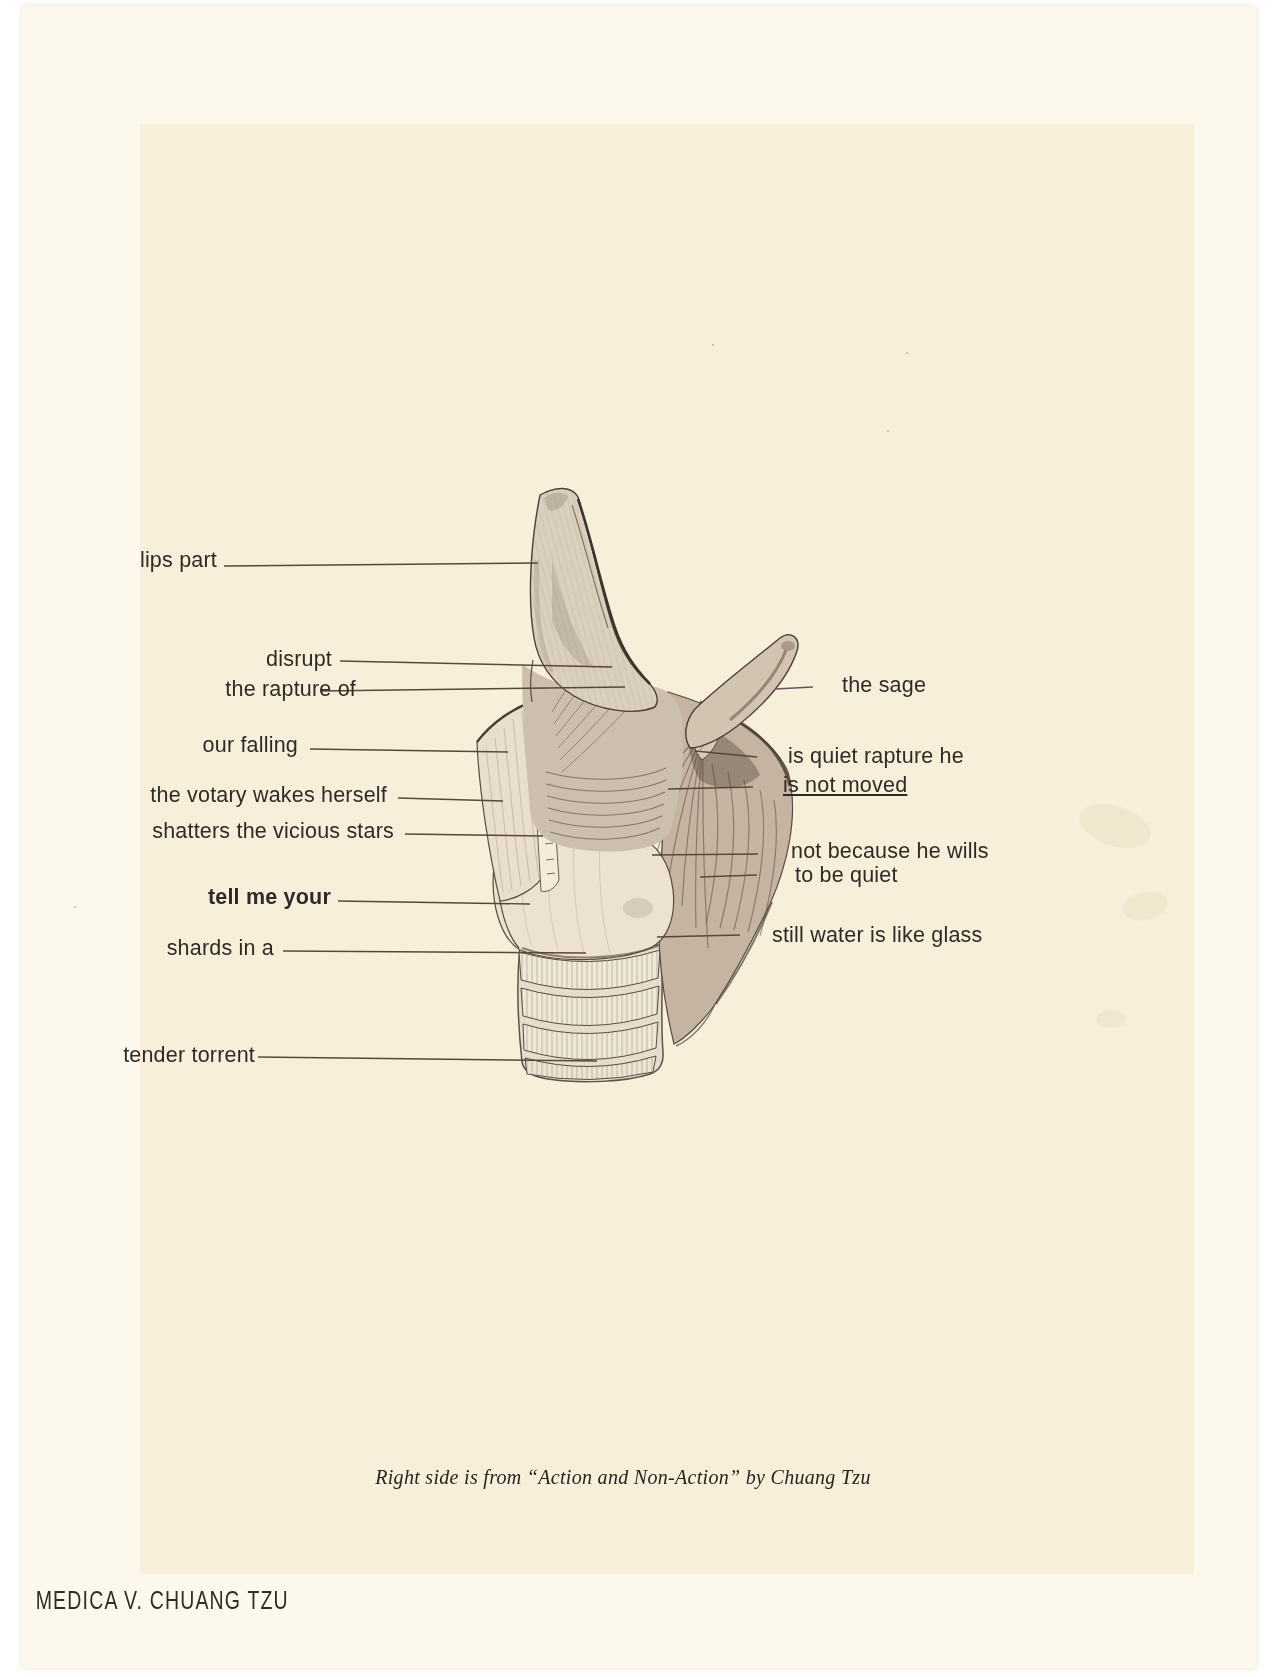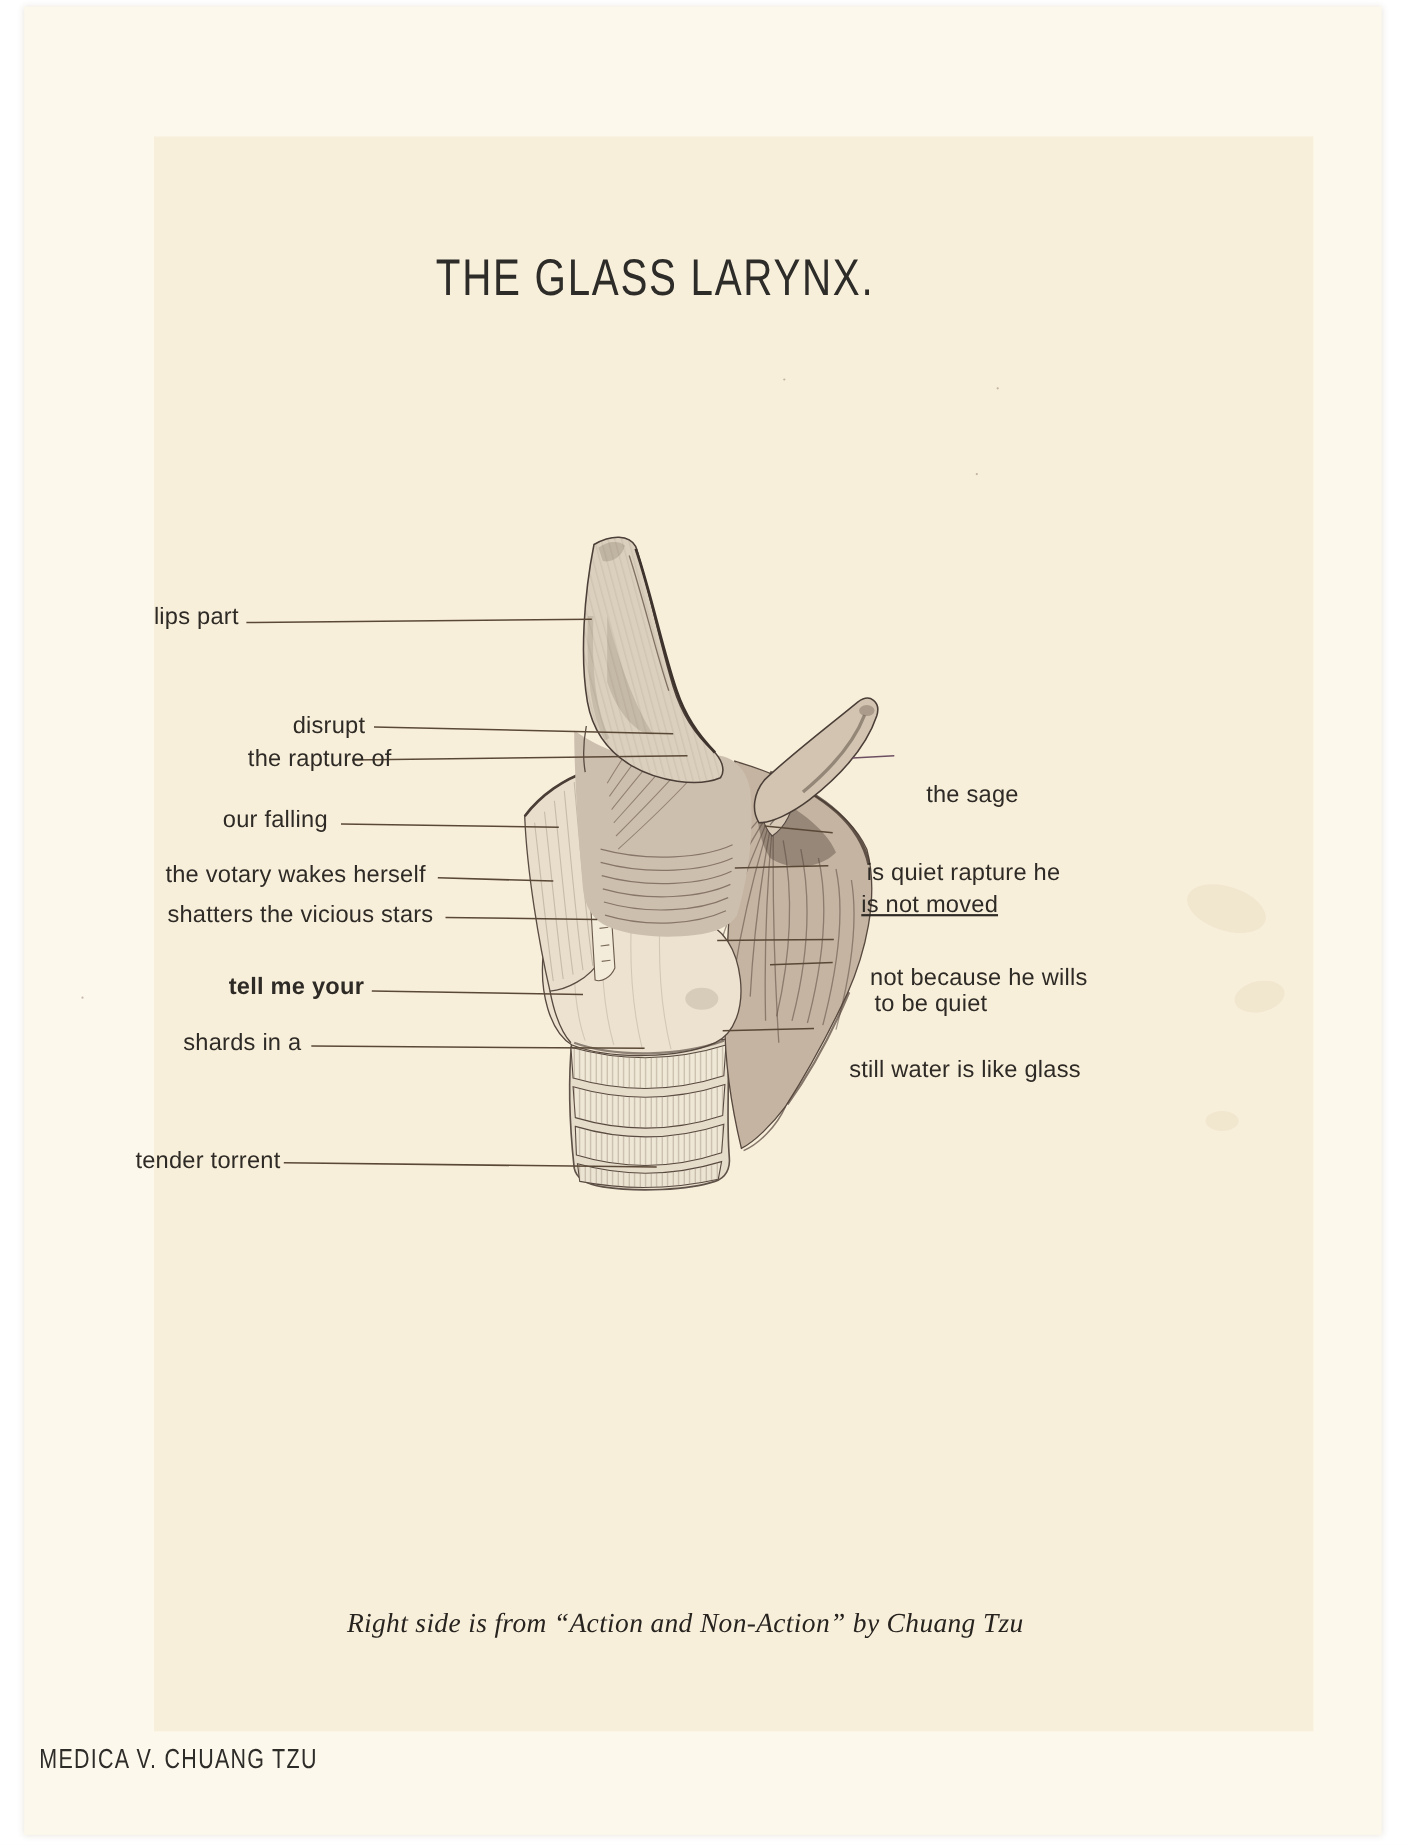--- a/index.html
+++ b/index.html
@@ -8,24 +8,24 @@
   .paper{position:absolute;left:22px;top:6px;width:1234px;height:1662px;background:#fdf8ec;box-shadow:0 0 6px rgba(120,100,60,.18);}
   .panel{position:absolute;left:118px;top:118px;width:1054px;height:1450px;background:#f8efdb;}
   .stain{position:absolute;border-radius:50%;background:rgba(165,125,70,.08);}
   .speck{position:absolute;width:2px;height:2px;border-radius:50%;background:rgba(90,70,50,.35);}
 
   .title{position:absolute;left:0;right:88px;top:224px;text-align:center;margin:0;}
   .cond{display:inline-block;transform:scaleX(.78);transform-origin:50% 50%;color:#2d2c29;}
   .title .cond{font-size:47px;font-weight:400;letter-spacing:2px;}
 
   .lbl{position:absolute;font-size:21.5px;color:#2e2a25;white-space:nowrap;transform:translateY(-52%);letter-spacing:.2px;padding-left:22px;}
-  .lbl.r{text-align:left;margin-top:37px;}
+  .lbl.r{text-align:left;}
 
   .caption{position:absolute;left:0;right:34px;top:1477px;transform:translateY(-50%);text-align:center;
-           font-family:"Liberation Serif",serif;font-style:italic;font-size:25px;color:#27231f;letter-spacing:.3px;}
+           font-family:"Liberation Serif",serif;font-style:italic;font-size:20px;color:#27231f;letter-spacing:.3px;}
   .footer{position:absolute;left:0;right:0;top:1600px;transform:translateY(-50%);text-align:left;}
   .footer .cond{font-size:25px;letter-spacing:1.5px;}
 
   svg.art,svg.leaders{position:absolute;pointer-events:none;}
   svg.art{left:430px;top:455px;width:380px;height:630px;}
   svg.leaders{left:0;top:0;width:1280px;height:1677px;}
 </style>
 </head>
 <body>
 
@@ -35,21 +35,20 @@
   </div>
 
   <div class="stain" style="left:1078px;top:806px;width:74px;height:40px;transform:rotate(18deg);"></div>
   <div class="stain" style="left:1122px;top:892px;width:46px;height:28px;transform:rotate(-12deg);"></div>
   <div class="stain" style="left:1096px;top:1010px;width:30px;height:18px;"></div>
   <div class="speck" style="left:712px;top:344px;"></div>
   <div class="speck" style="left:906px;top:352px;"></div>
   <div class="speck" style="left:887px;top:430px;"></div>
   <div class="speck" style="left:74px;top:906px;"></div>
 
-  <h1 class="title"><span class="cond">THE GLASS LARYNX.</span></h1>
 
   <svg class="art" viewBox="430 455 380 630" xmlns="http://www.w3.org/2000/svg">
     <defs>
       <pattern id="vh" width="5" height="10" patternUnits="userSpaceOnUse">
         <path d="M2,0 V10" stroke="#8a7a6a" stroke-width="1"></path>
       </pattern>
       <pattern id="dh" width="6" height="6" patternUnits="userSpaceOnUse" patternTransform="rotate(75)">
         <path d="M0,1 H6" stroke="#7b6a5c" stroke-width="0.7"></path>
       </pattern>
     </defs>

